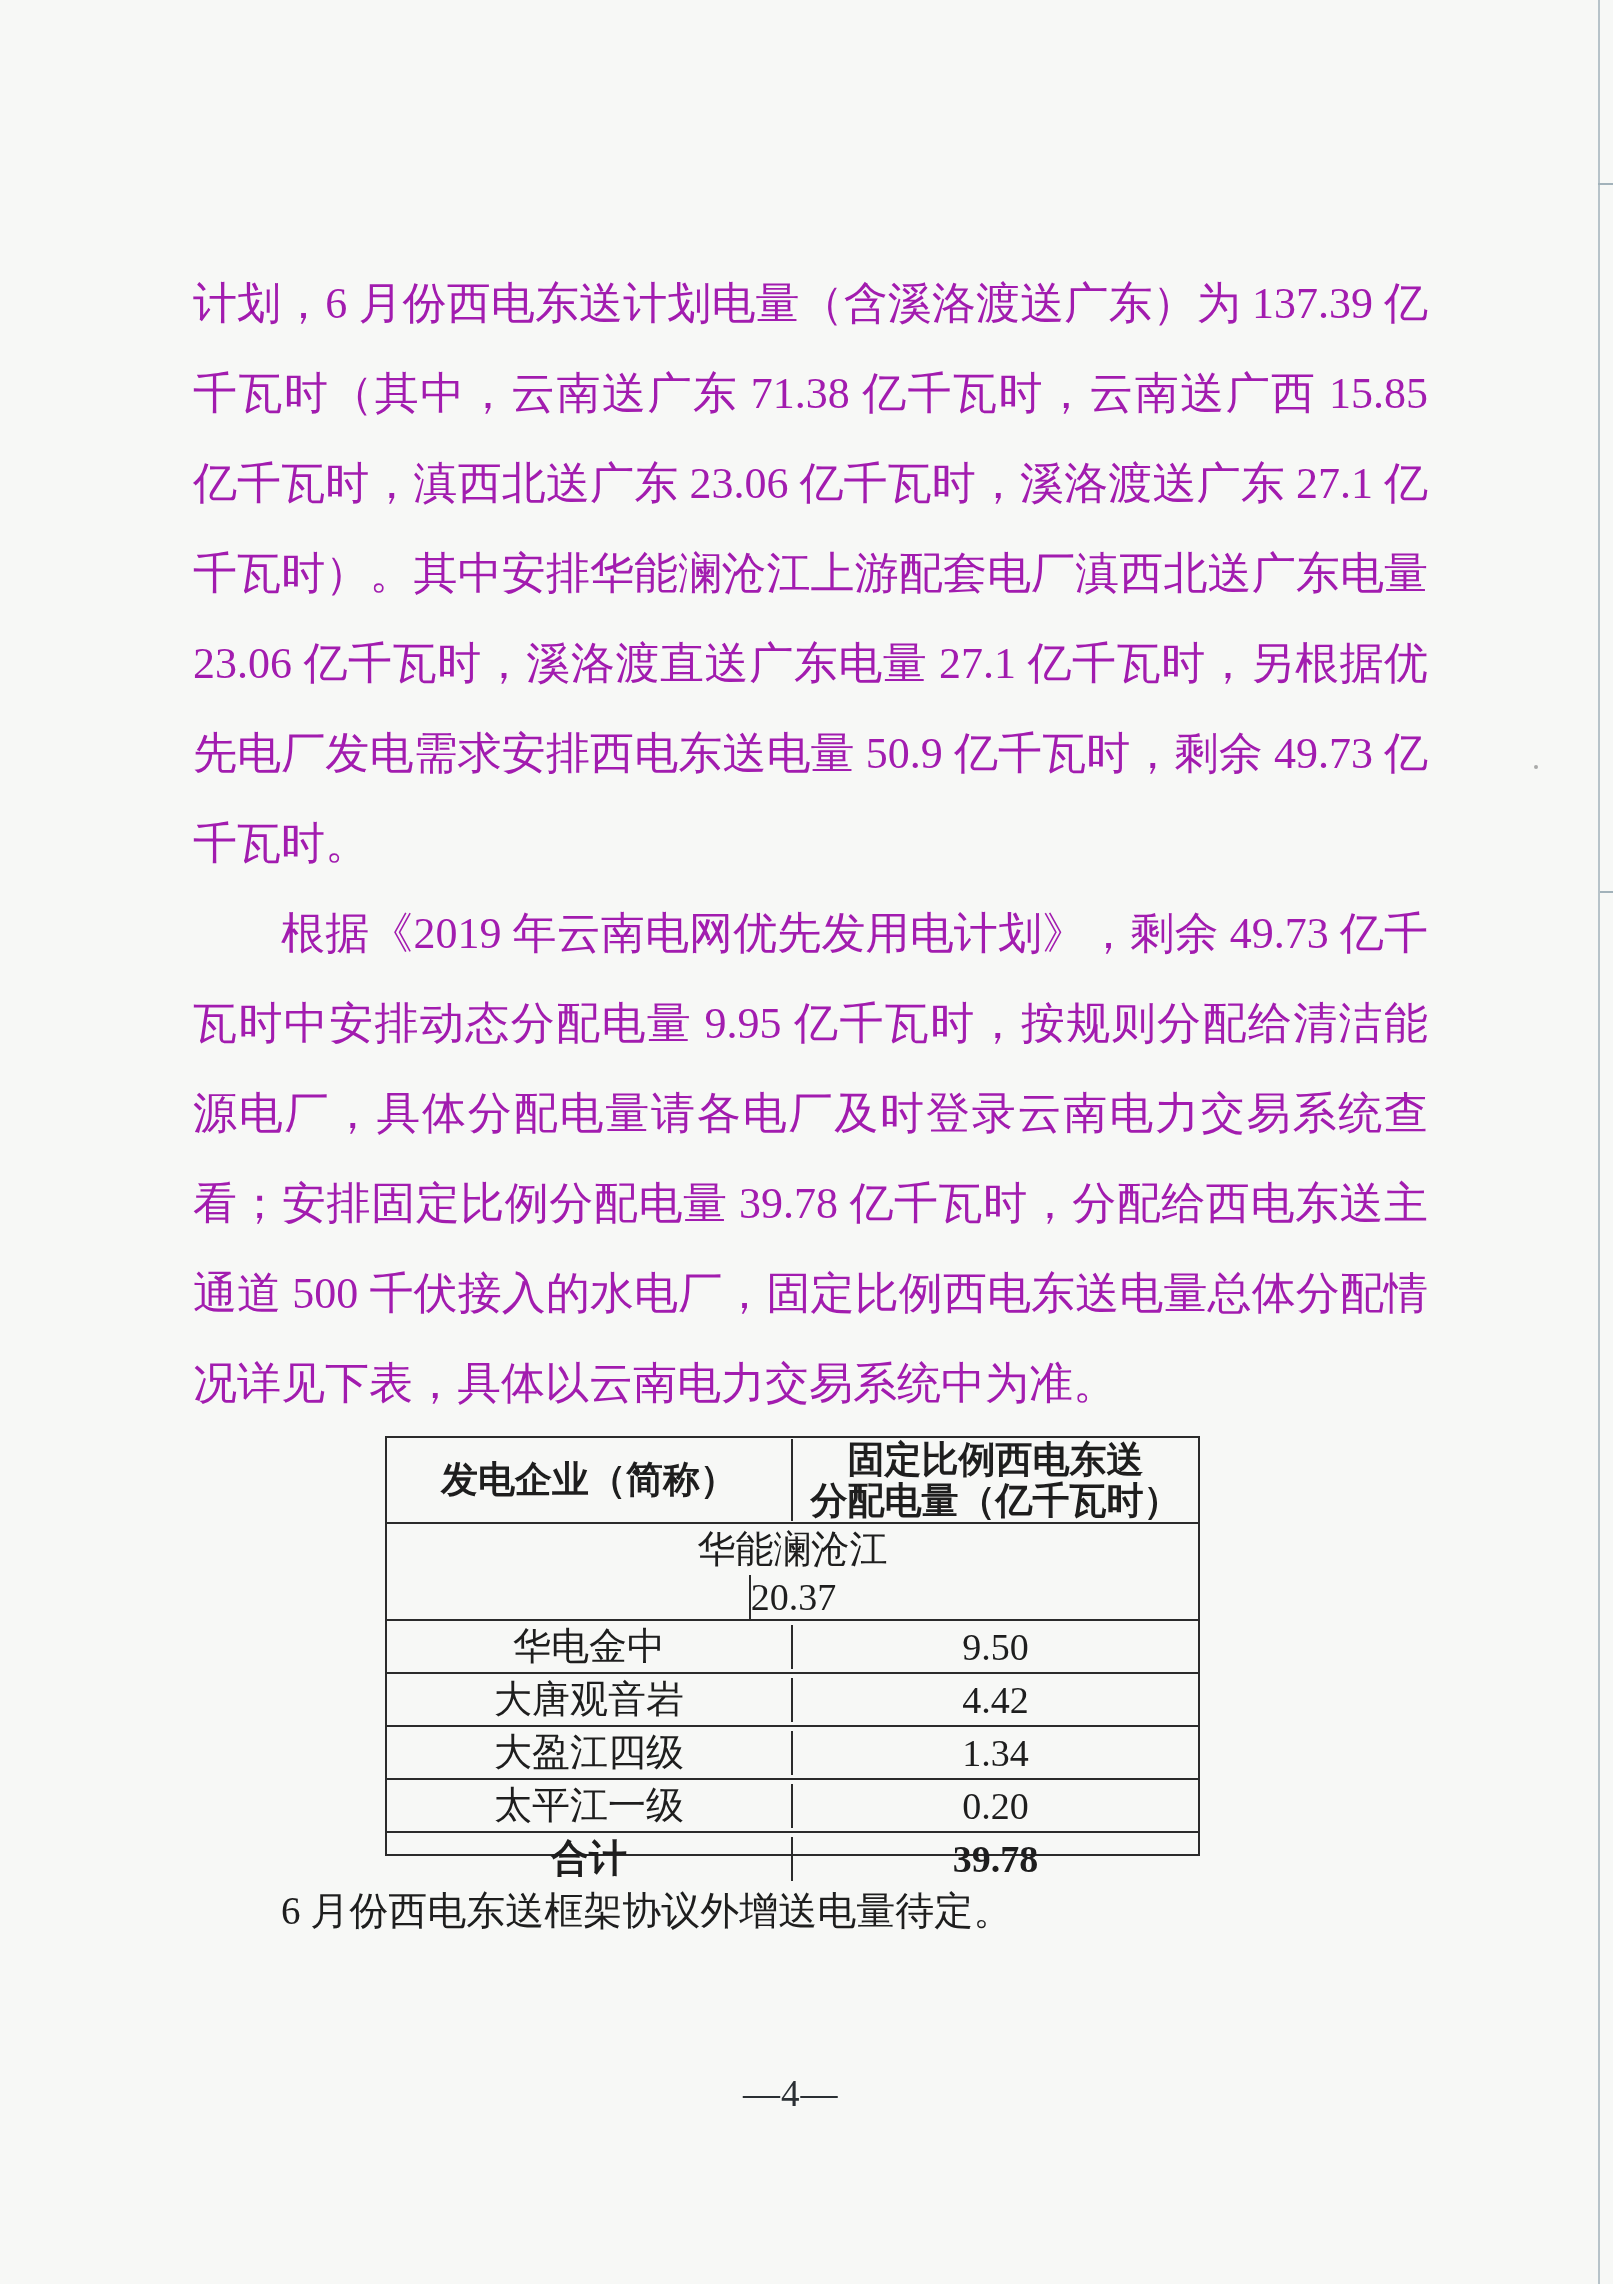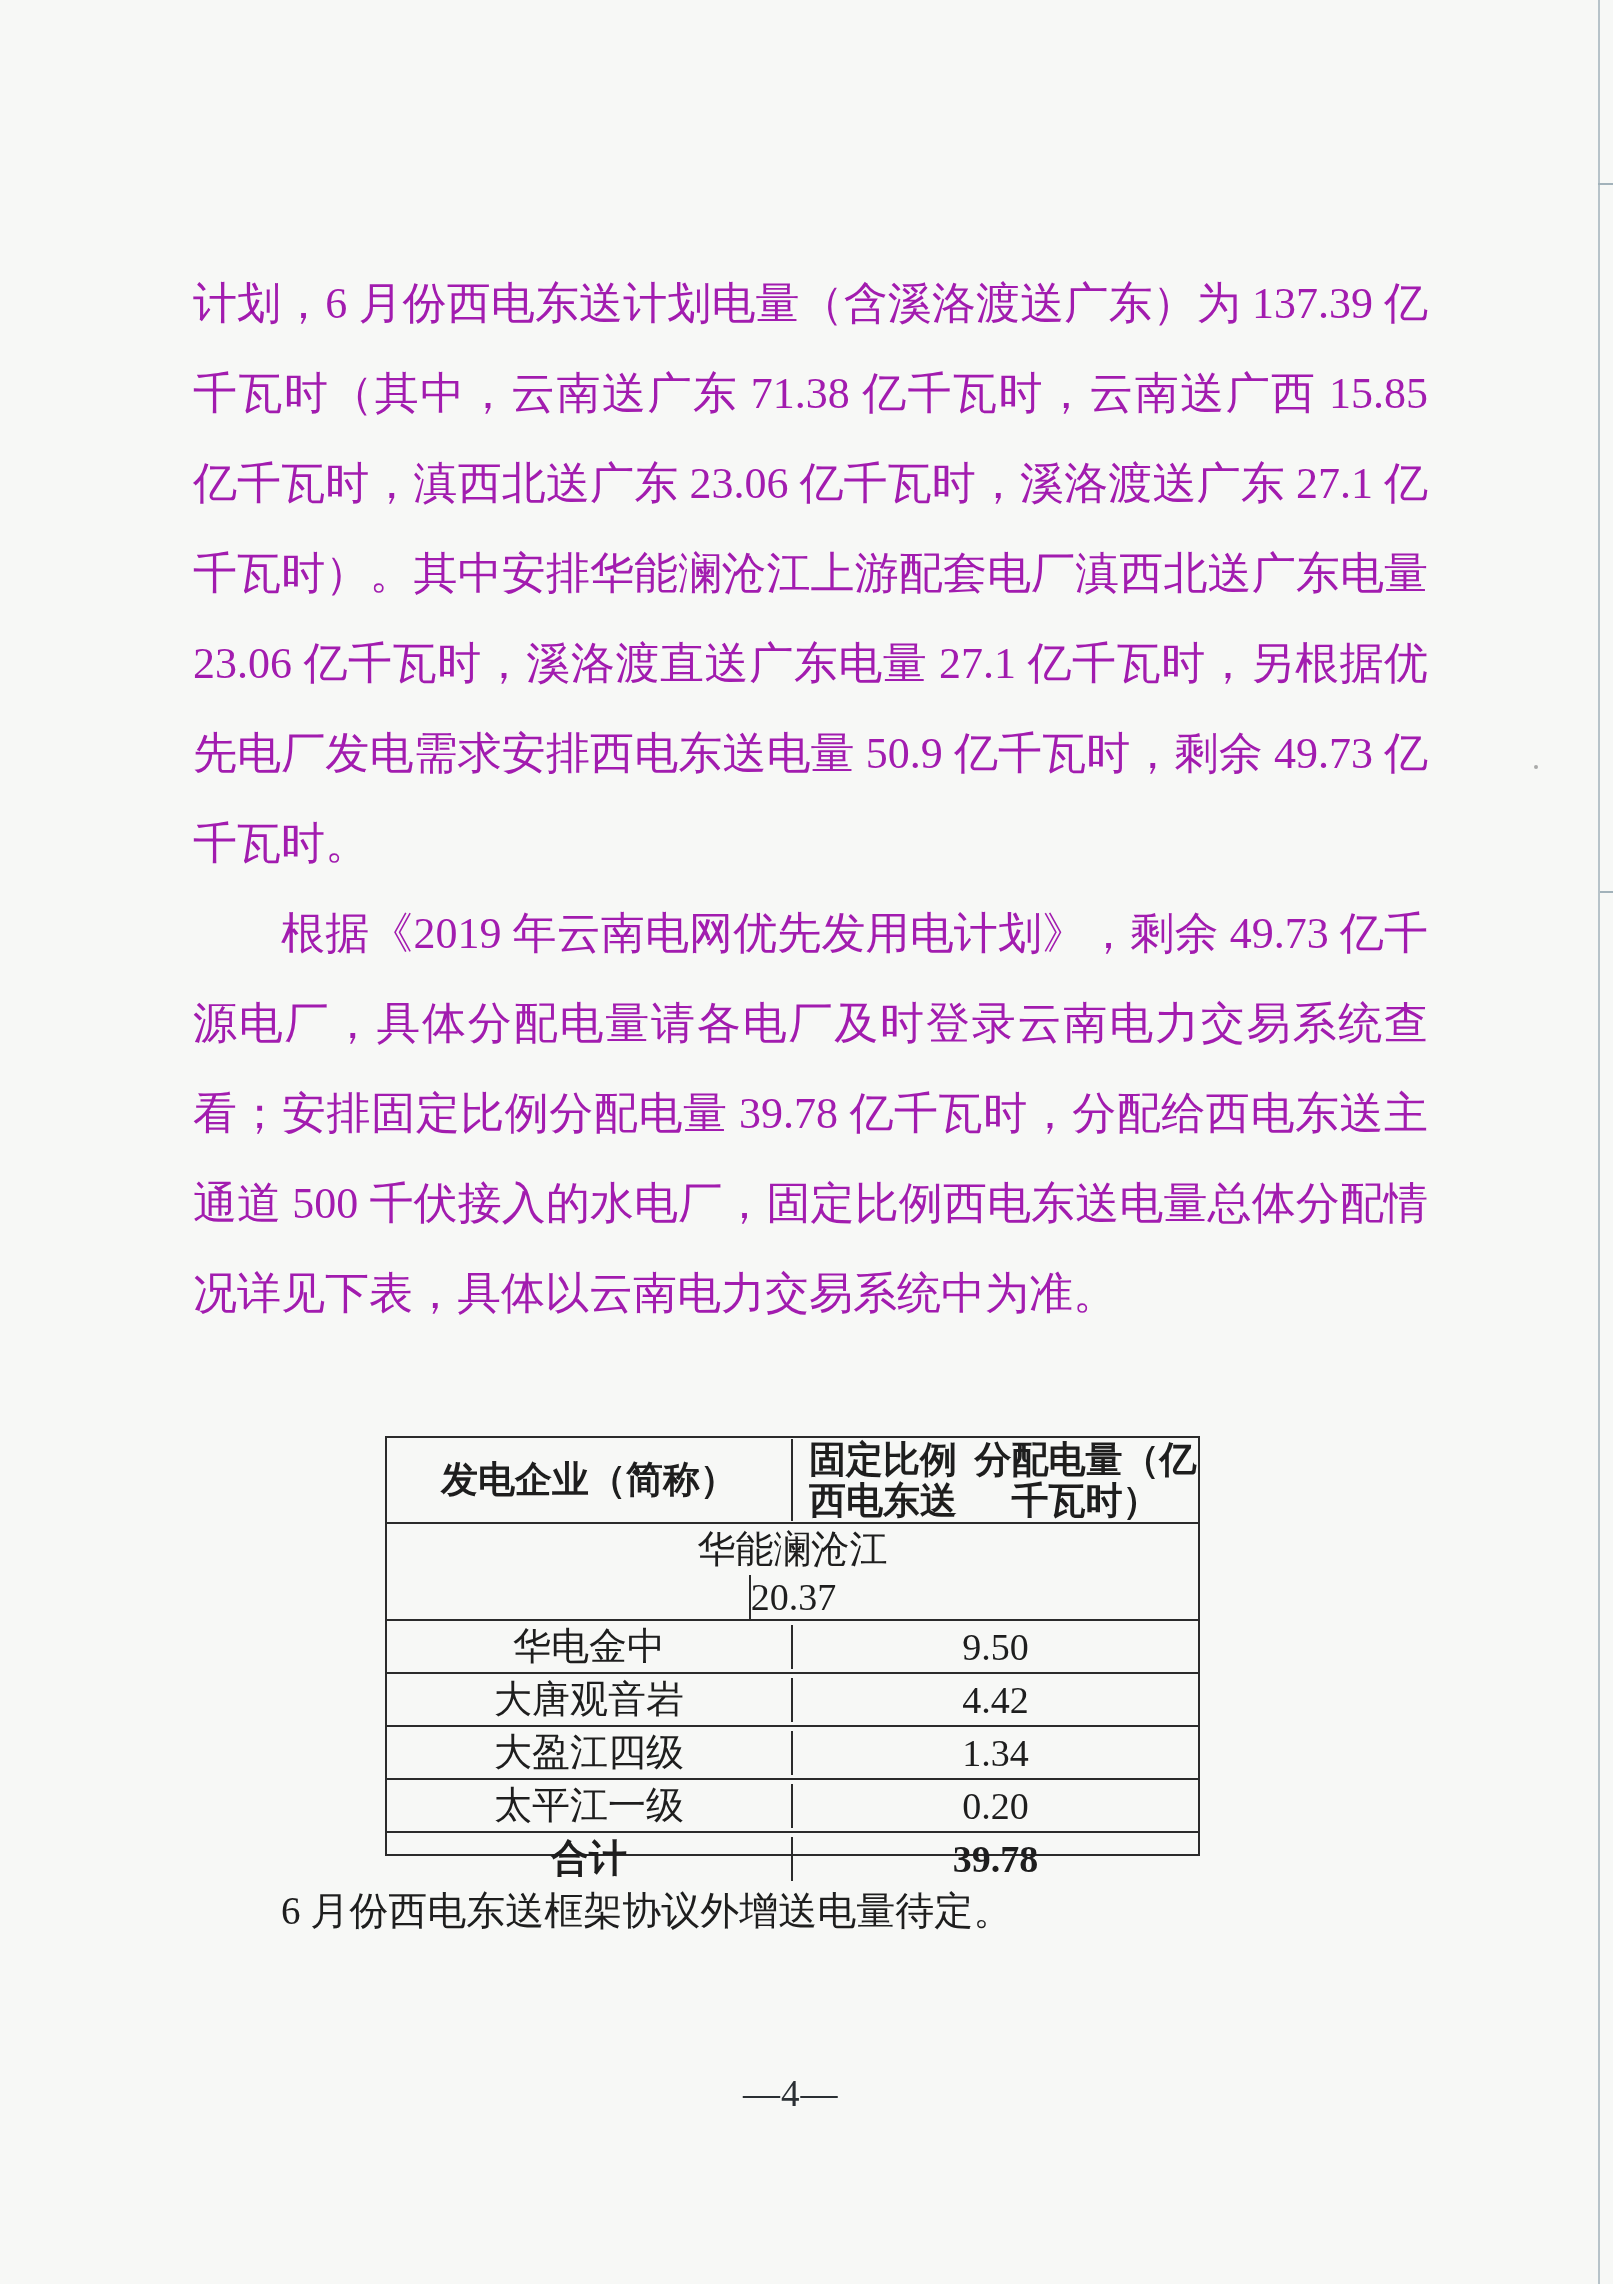--- a/index.html
+++ b/index.html
@@ -88,21 +88,21 @@
     font-size: 38px;
   }
   .td.c1 { width: 404px; }
   .td.c2 { flex: 1; border-left: 2px solid #2b2b2b; }
   .thead .td {
     font-family: "Liberation Sans", "DejaVu Sans", sans-serif;
     font-weight: bold;
     font-size: 37px;
   }
   .thead .c2 {
-    flex-direction: row;
+    flex-direction: column;
     justify-content: center;
   }
   .thead .c2 div { line-height: 41px; }
   .tr.total .td {
     font-weight: bold;
   }
   
   .page-number {
     position: absolute;
     left: -15.7px;
@@ -157,20 +157,21 @@
 
   <div class="text-flow">
     <div class="line just">计划，6 月份西电东送计划电量（含溪洛渡送广东）为 137.39 亿</div>
     <div class="line just">千瓦时（其中，云南送广东 71.38 亿千瓦时，云南送广西 15.85</div>
     <div class="line just">亿千瓦时，滇西北送广东 23.06 亿千瓦时，溪洛渡送广东 27.1 亿</div>
     <div class="line just">千瓦时）。其中安排华能澜沧江上游配套电厂滇西北送广东电量</div>
     <div class="line just">23.06 亿千瓦时，溪洛渡直送广东电量 27.1 亿千瓦时，另根据优</div>
     <div class="line just">先电厂发电需求安排西电东送电量 50.9 亿千瓦时，剩余 49.73 亿</div>
     <div class="line">千瓦时。</div>
     <div class="line just indent">根据《2019 年云南电网优先发用电计划》，剩余 49.73 亿千</div>
+    <div class="line just">瓦时中安排动态分配电量 9.95 亿千瓦时，按规则分配给清洁能</div>
     <div class="line just">源电厂，具体分配电量请各电厂及时登录云南电力交易系统查</div>
     <div class="line just">看；安排固定比例分配电量 39.78 亿千瓦时，分配给西电东送主</div>
     <div class="line just">通道 500 千伏接入的水电厂，固定比例西电东送电量总体分配情</div>
     <div class="line">况详见下表，具体以云南电力交易系统中为准。</div>
   </div>
 
   <div class="tbl">
     <div class="tr thead">
       <div class="td c1">发电企业（简称）</div>
       <div class="td c2">

